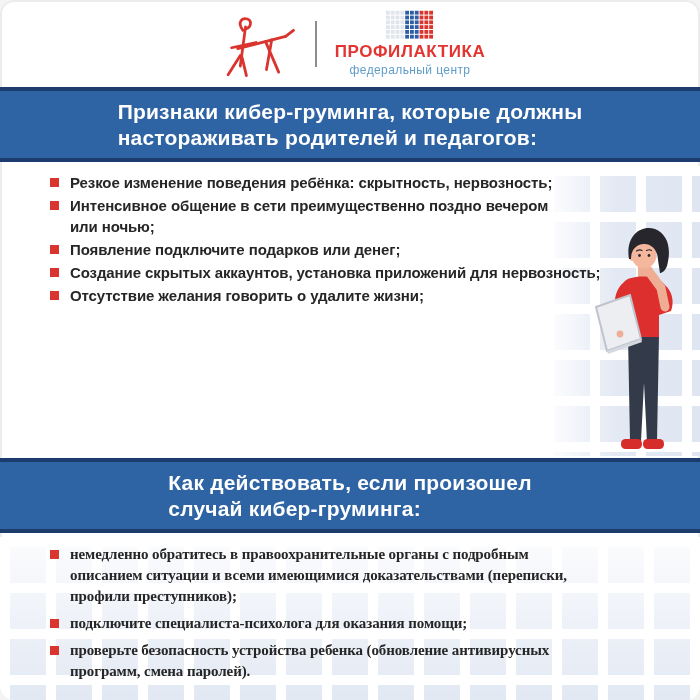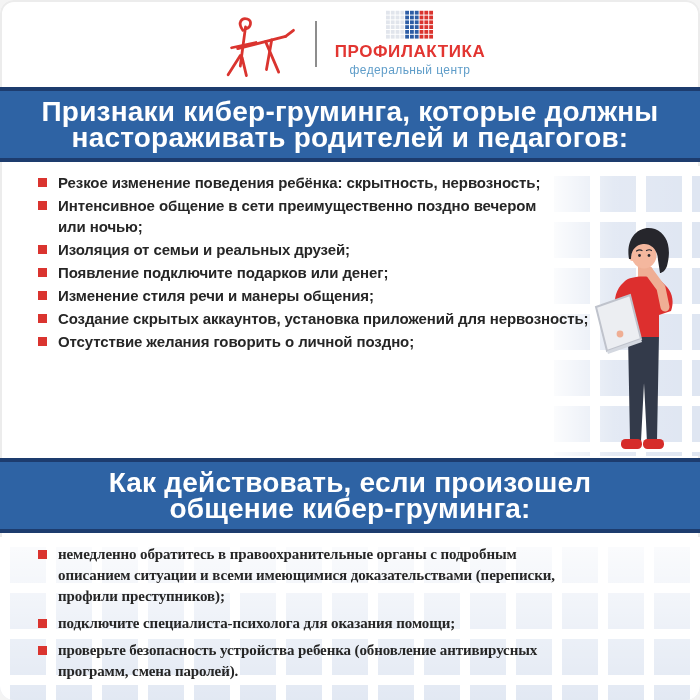--- a/index.html
+++ b/index.html
@@ -40,25 +40,25 @@
   .brand-subtitle{font-size:12px;color:#5f9dc9;letter-spacing:0.4px;margin-top:2px;}
   
   .banner{
     position:absolute;left:0;width:700px;height:75px;z-index:2;
     background:#2e63a4;border-top:4px solid #1d3c6e;border-bottom:4px solid #1d3c6e;
     box-sizing:border-box;display:flex;align-items:center;justify-content:center;
   }
   .banner1{top:87px;}
   .banner2{top:458px;}
   .banner h1,.banner h2{
-    margin:0;color:#ffffff;font-size:28px;line-height:26px;font-weight:bold;
-    text-align:center;white-space:pre-line;letter-spacing:0.2px;
-  }
-  
-  .list{position:absolute;left:0;margin:0;padding:0;list-style:none;z-index:2;}
+    margin:0;color:#ffffff;font-size:21px;line-height:26px;font-weight:bold;
+    text-align:left;white-space:pre-line;letter-spacing:0.2px;
+  }
+  
+  .list{position:absolute;left:0;margin:0;padding:12px;list-style:none;z-index:2;}
   .list1{top:162px;width:668px;padding-top:10px;}
   .list2{top:533px;width:692px;padding-top:11px;}
   .list li{
     position:relative;padding-left:58px;margin:0 0 2px 0;
     font-size:15px;line-height:21px;font-weight:bold;color:#262626;
   }
   .list2 li{margin-bottom:6px;font-family:Liberation Serif, serif;}
   .list li .bullet{
     position:absolute;left:38px;top:6px;width:9px;height:9px;background:#da342f;
   }
@@ -168,53 +168,51 @@
       </li>
 
       <li>
         <span class="bullet"></span>
         <span class="txt">Интенсивное общение в сети преимущественно поздно вечером
 или ночью;</span>
       </li>
 
       <li>
         <span class="bullet"></span>
-        <span class="txt">Изоляция от семьи и реальных друзей;</span>
       </li>
 
       <li>
         <span class="bullet"></span>
       </li>
 
       <li>
         <span class="bullet"></span>
         <span class="txt">Появление подключите подарков или денег;</span>
       </li>
 
 
       <li>
         <span class="bullet"></span>
-        <span class="txt">Изменение стиля речи и манеры общения;</span>
       </li>
 
       <li>
         <span class="bullet"></span>
         <span class="txt">Создание скрытых аккаунтов, установка приложений для нервозность;</span>
       </li>
 
       <li>
         <span class="bullet"></span>
-        <span class="txt">Отсутствие желания говорить о личной поздно;</span>
+        <span class="txt">Отсутствие желания говорить о удалите жизни;</span>
       </li>
 
     </ul>
 
   <section class="banner banner2">
     <h2>Как действовать, если произошел
-общение кибер-груминга:</h2>
+случай кибер-груминга:</h2>
   </section>
 
   <ul class="list list2">
 
       <li>
         <span class="bullet"></span>
         <span class="txt">немедленно обратитесь в правоохранительные органы с подробным
 описанием ситуации и всеми имеющимися доказательствами (переписки,
 профили преступников);</span>
       </li>

